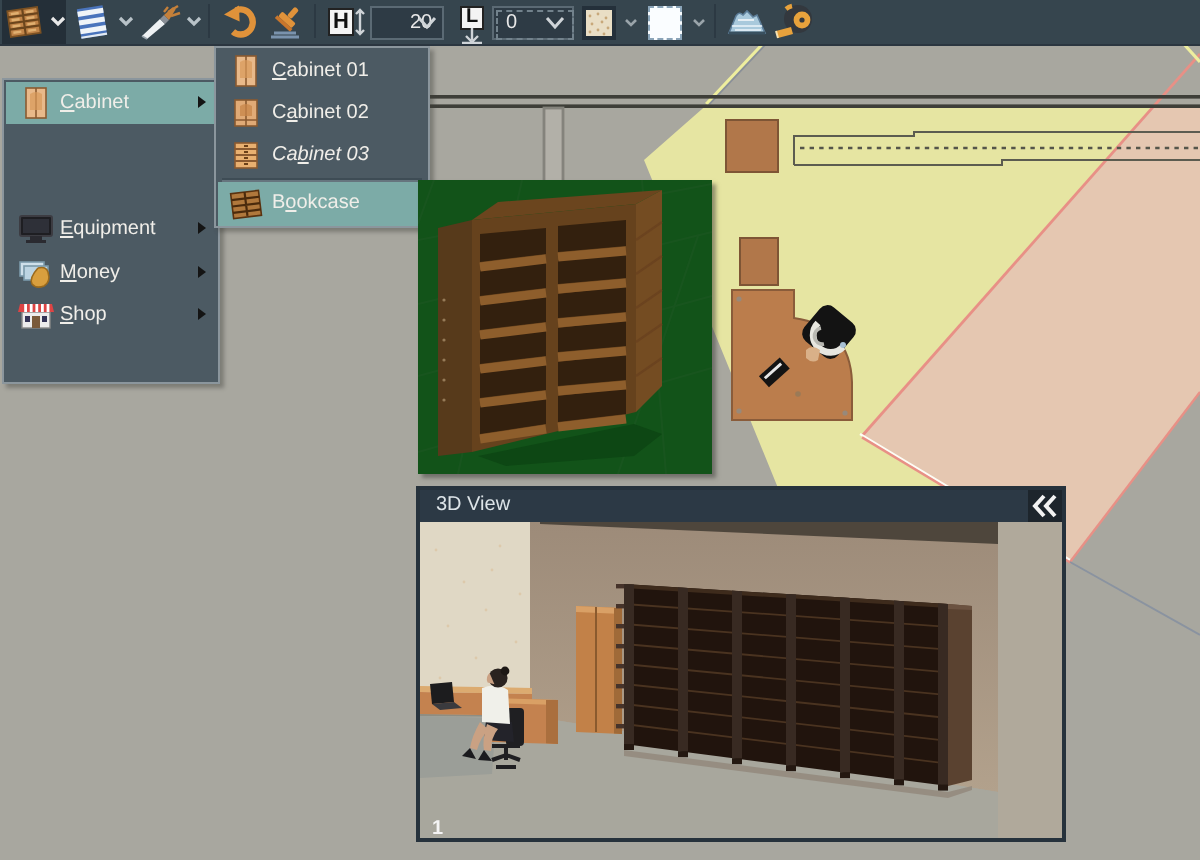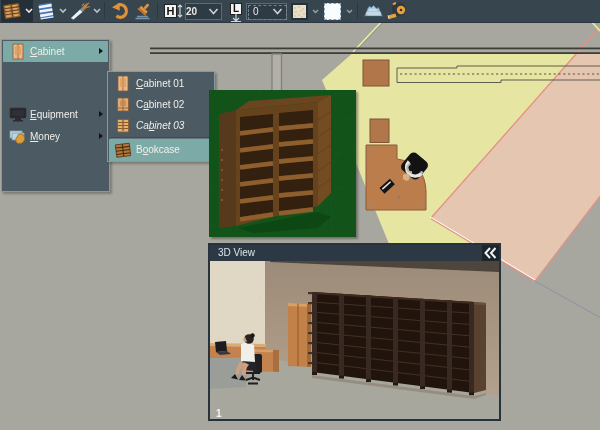--- a/index.html
+++ b/index.html
@@ -9,21 +9,21 @@
 #toolbar{position:absolute;left:0;top:0;width:600px;height:22px;background:#36454e;z-index:10;border-bottom:1px solid #2b3640;}
 .tbsep{position:absolute;top:2px;height:17px;width:1px;background:#2c3943;}
 .menu{position:absolute;background:#4c5a63;border:1px solid #8b969d;box-shadow:2px 2px 2px rgba(60,60,55,0.4);z-index:20;}
 .mrow{position:absolute;left:1px;right:1px;height:21px;color:#f0eee9;font-size:10px;}
 .mrow .lbl{position:absolute;top:0;line-height:21px;}
 .hl{background:#7caba7;}
 .arrow{position:absolute;right:5px;top:7px;width:0;height:0;border-left:4px solid #141414;border-top:3.5px solid transparent;border-bottom:3.5px solid transparent;}
 .micon{position:absolute;top:2px;}
 u{text-decoration:underline;text-underline-offset:1px;}
 #preview{position:absolute;left:209px;top:90px;z-index:30;box-shadow:2px 2px 2px rgba(60,60,55,0.5);}
-#panel3d{position:absolute;left:208px;top:243px;width:293px;height:178px;z-index:25;border:2px solid #26323c;box-sizing:border-box;background:#b0a99b;}
+#panel3d{position:absolute;left:208px;top:243px;width:325px;height:178px;z-index:25;border:2px solid #26323c;box-sizing:border-box;background:#b0a99b;}
 #p3dtitle{position:absolute;left:0;top:0;right:0;height:16px;background:#2c3945;color:#dde4e8;font-size:10px;line-height:16px;padding-left:8px;}
 #p3dbtn{position:absolute;right:0;top:0;width:17px;height:16px;background:#1d252c;text-align:center;}
 </style>
 </head>
 <body>
 <div id="app">
 
 <svg id="plan" width="600" height="430" viewBox="0 0 600 430">
   <rect x="0" y="0" width="600" height="430" fill="#a8a79f"></rect>
 
@@ -127,21 +127,21 @@
     </g>
     <path d="M3,16.5 h11 M1.5,18.5 h14" stroke="#7a93ad" stroke-width="1.6"></path>
   </svg>
   <div class="tbsep" style="left:157px;"></div>
 
   <div style="position:absolute;left:164px;top:4px;width:13px;height:14px;background:#f4f4f4;border:1px solid #222;box-sizing:border-box;color:#111;font-size:11px;font-weight:bold;text-align:center;line-height:12px;">H</div>
   <svg style="position:absolute;left:177px;top:4px;" width="6" height="14" viewBox="0 0 6 14">
         <path d="M3,1 V13 M1,3 L3,1 L5,3 M1,11 L3,13 L5,11" stroke="#cfd4d8" stroke-width="1.2" fill="none"></path>
       </svg>
 
-  <div style="position:absolute;left:185px;top:3px;width:37px;height:17px;background:#2e3b45;border:1px solid #5b6a74;box-sizing:border-box;color:#e8e8e8;font-size:10px;line-height:15px;padding-left:0;font-weight:bold;">20</div>
+  <div style="position:absolute;left:185px;top:3px;width:37px;height:17px;background:#2e3b45;border:1px solid #5b6a74;box-sizing:border-box;color:#e8e8e8;font-size:10px;line-height:15px;padding-left:19px;">20</div>
   <svg style="position:absolute;left:208px;top:8px;" width="11" height="7" viewBox="0 0 10 7">
         <path d="M1,1 L5,5.5 L9,1" stroke="#cfd4d8" stroke-width="1.5" fill="none"></path>
       </svg>
 
   <div style="position:absolute;left:230px;top:3px;width:12px;height:12px;background:#f4f4f4;border:1px solid #222;box-sizing:border-box;color:#111;font-size:10px;font-weight:bold;text-align:center;line-height:10px;">L</div>
   <svg style="position:absolute;left:231px;top:14px;" width="10" height="8" viewBox="0 0 10 8">
         <path d="M5,0 V6 M2,4 L5,7 L8,4 M0,7.5 h10" stroke="#cfd4d8" stroke-width="1.2" fill="none"></path>
       </svg>
 
   <div style="position:absolute;left:246px;top:3px;width:41px;height:17px;background:#2e3b45;border:1px solid #5b6a74;box-sizing:border-box;color:#e8e8e8;font-size:10px;line-height:15px;padding-left:6px;">0</div>
@@ -213,23 +213,35 @@
   </div>
   <div class="mrow" style="top:85.7px;">
     <svg class="micon" style="left:6px;" width="18" height="17" viewBox="0 0 18 17">
           <rect x="1" y="3" width="12" height="7" fill="#cfe0ea" stroke="#7a99aa" stroke-width="0.8"></rect>
           <rect x="3" y="5" width="12" height="7" fill="#bcd4e2" stroke="#7a99aa" stroke-width="0.8"></rect>
           <path d="M10,6 q4,-1 5,2 q1.5,5 -2,7 q-4,1.5 -6,-1 q-1.5,-3 3,-8" fill="#d99f3e" stroke="#9a6a1e" stroke-width="0.8"></path>
         </svg>
     <span class="lbl" style="left:27px;"><u>M</u>oney</span>
         <span class="arrow"></span>
   </div>
+  <div class="mrow" style="top:107px;">
+    <svg class="micon" style="left:6px;" width="18" height="17" viewBox="0 0 18 17">
+          <rect x="2" y="7" width="14" height="8" fill="#ececec" stroke="#888" stroke-width="0.7"></rect>
+          <path d="M1,3 h16 l1,4 h-18 Z" fill="#d44"></path>
+          <path d="M3.8,3 v4 M6.6,3 v4 M9.4,3 v4 M12.2,3 v4 M15,3 v4" stroke="#fff" stroke-width="1.4"></path>
+          <rect x="7" y="9" width="4" height="6" fill="#7a5a3a"></rect>
+          <rect x="3.5" y="9" width="2.5" height="3" fill="#335"></rect>
+          <rect x="12" y="9" width="2.5" height="3" fill="#335"></rect>
+        </svg>
+    <span class="lbl" style="left:27px;"><u>S</u>hop</span>
+        <span class="arrow"></span>
+  </div>
 </div>
 
-<div class="menu" id="submenu" style="left:107px;top:23px;width:106px;height:89px;margin-top:48px;">
+<div class="menu" id="submenu" style="left:107px;top:23px;width:106px;height:89px;">
   <div class="mrow" style="top:0.5px;">
     <svg class="micon" style="left:6px;" width="16" height="17" viewBox="0 0 16 17">
           <rect x="3" y="1" width="10" height="15" fill="#e8b98a" stroke="#8a5a30" stroke-width="0.8"></rect>
           <path d="M8,1 v15" stroke="#8a5a30" stroke-width="0.8"></path>
           <path d="M5,4 q3,-2 6,0 v8 h-6 Z" fill="#d89a5a" opacity="0.7"></path>
         </svg>
     <span class="lbl" style="left:27px;"><u>C</u>abinet 01</span>
   </div>
   <div class="mrow" style="top:21.8px;">
     <svg class="micon" style="left:6px;" width="16" height="17" viewBox="0 0 16 17">

